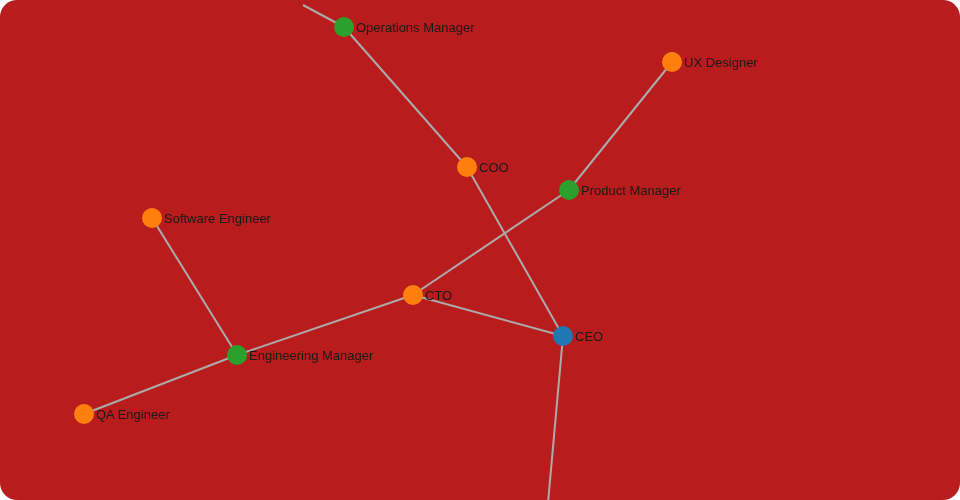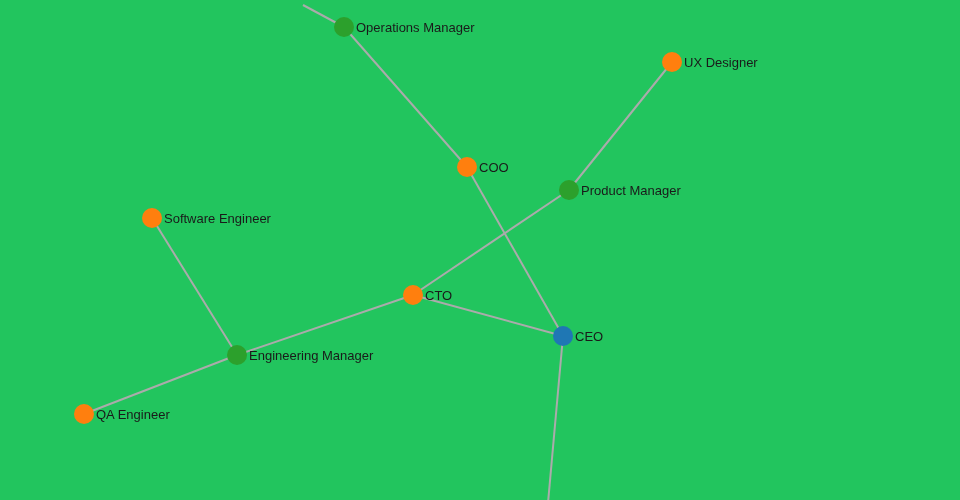--- a/index.html
+++ b/index.html
@@ -9,21 +9,22 @@
     background: #ffffff;
     width: 960px;
     height: 500px;
     overflow: hidden;
     font-family: "Liberation Sans", sans-serif;
   }
   .graph-wrap {
     position: relative;
     width: 960px;
     height: 500px;
-    background: #22c55e;
+    background: #b91c1c;
+    border-radius: 17px;
   }
   svg {
     display: block;
   }
   .edge {
     stroke-linecap: butt;
   }
   .node-circle {
     cursor: pointer;
   }

